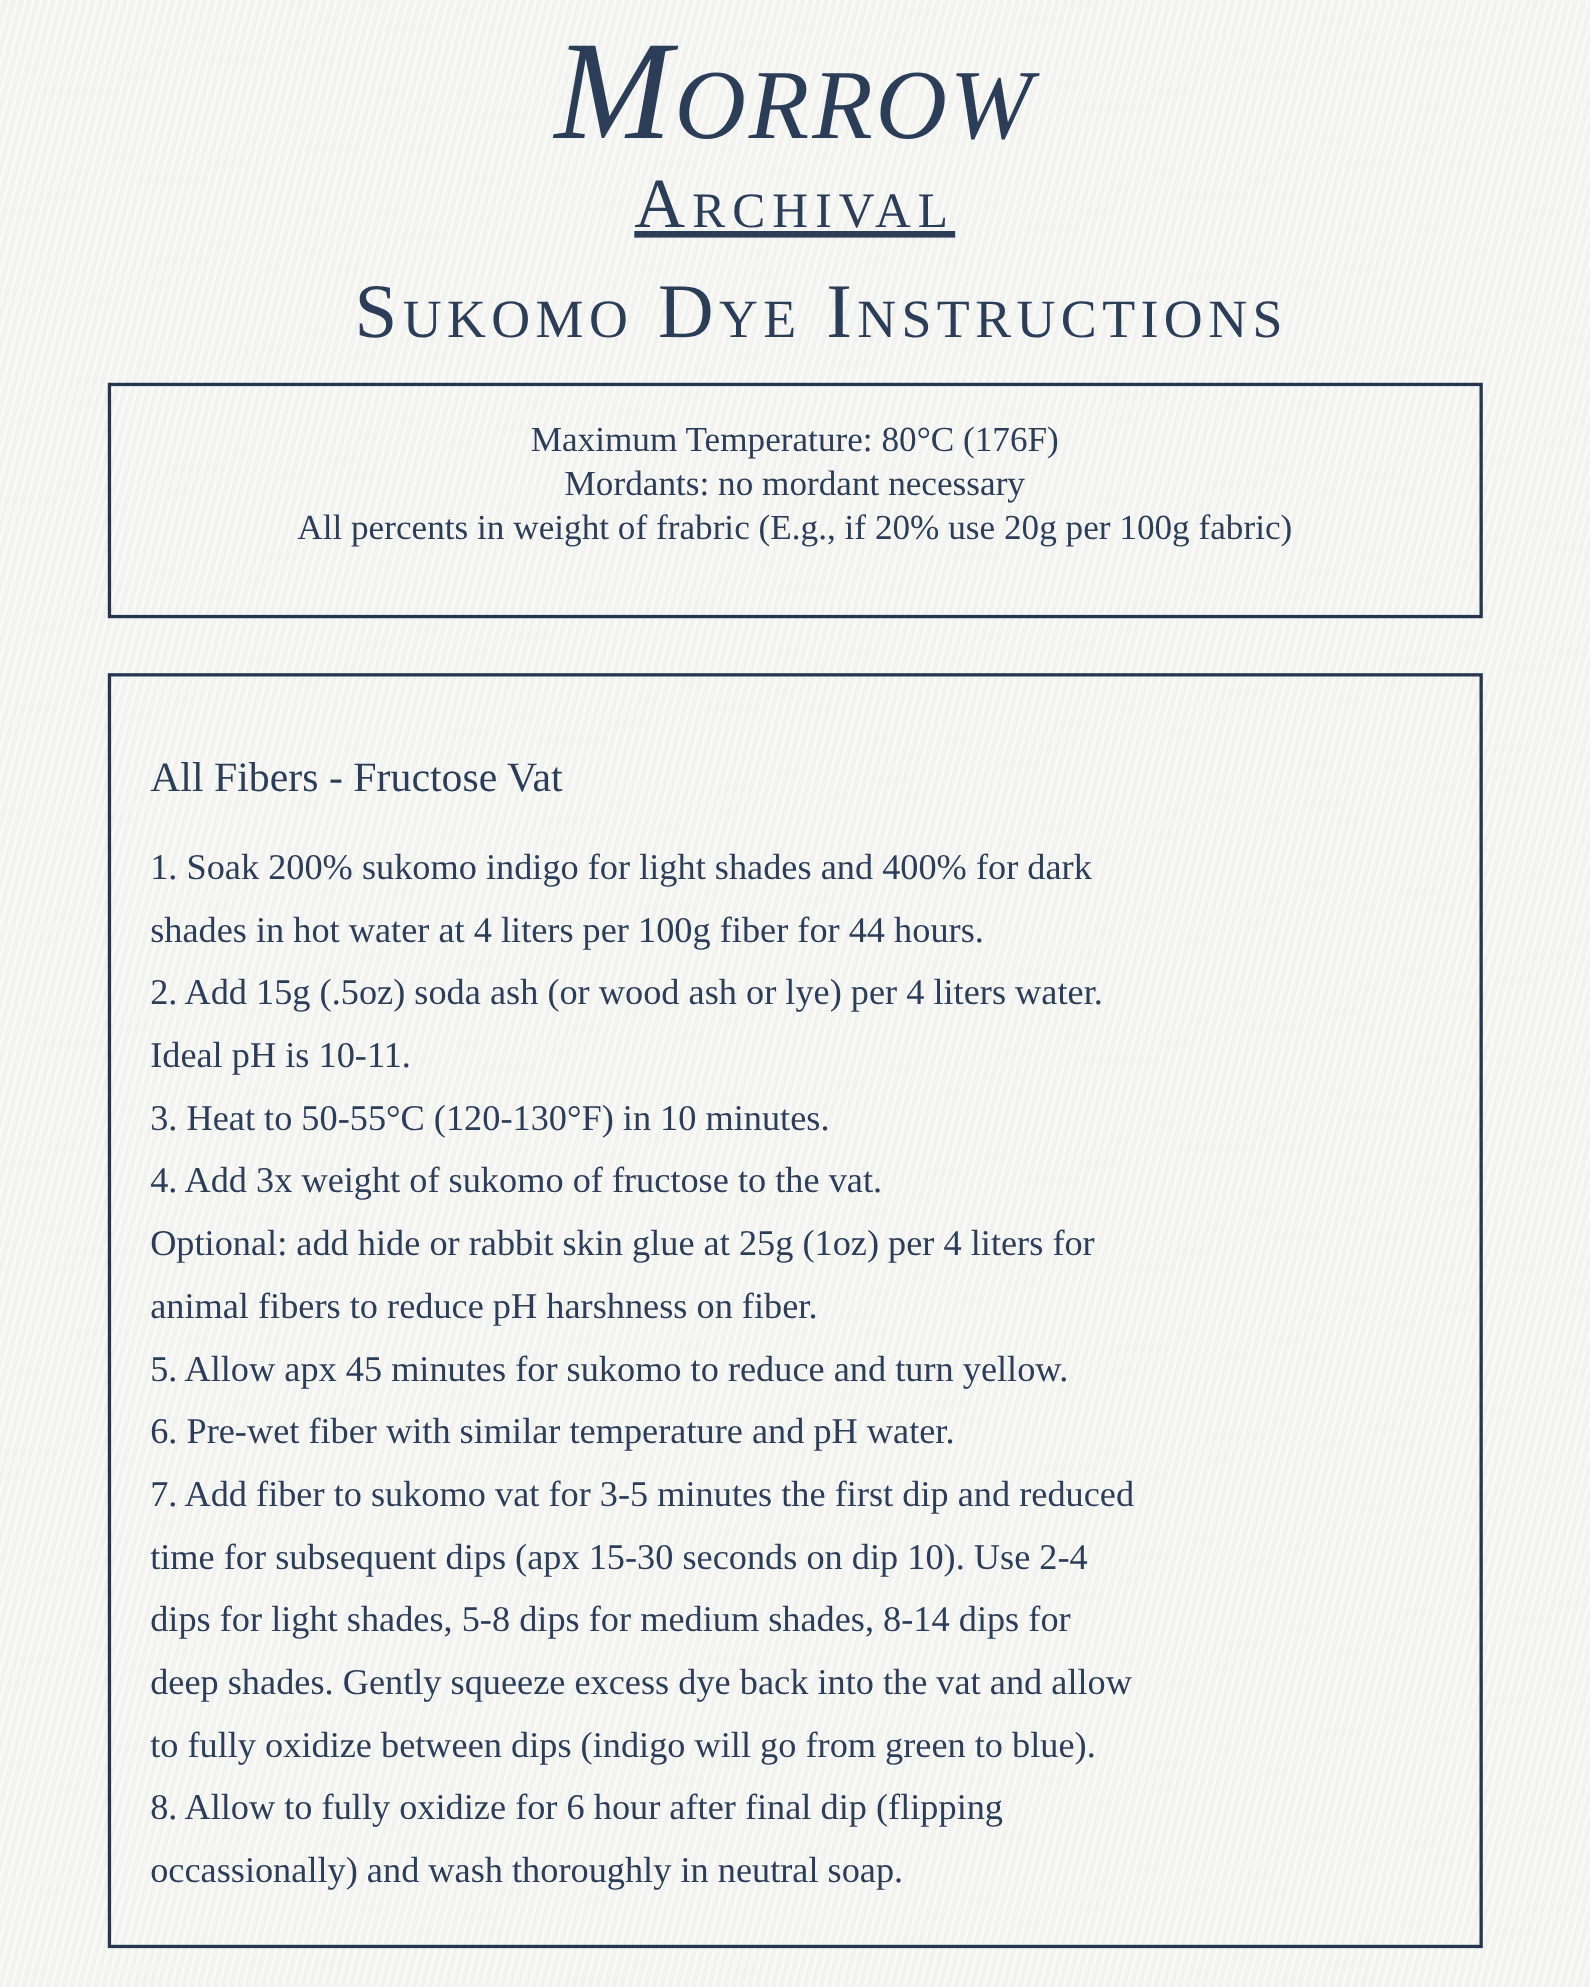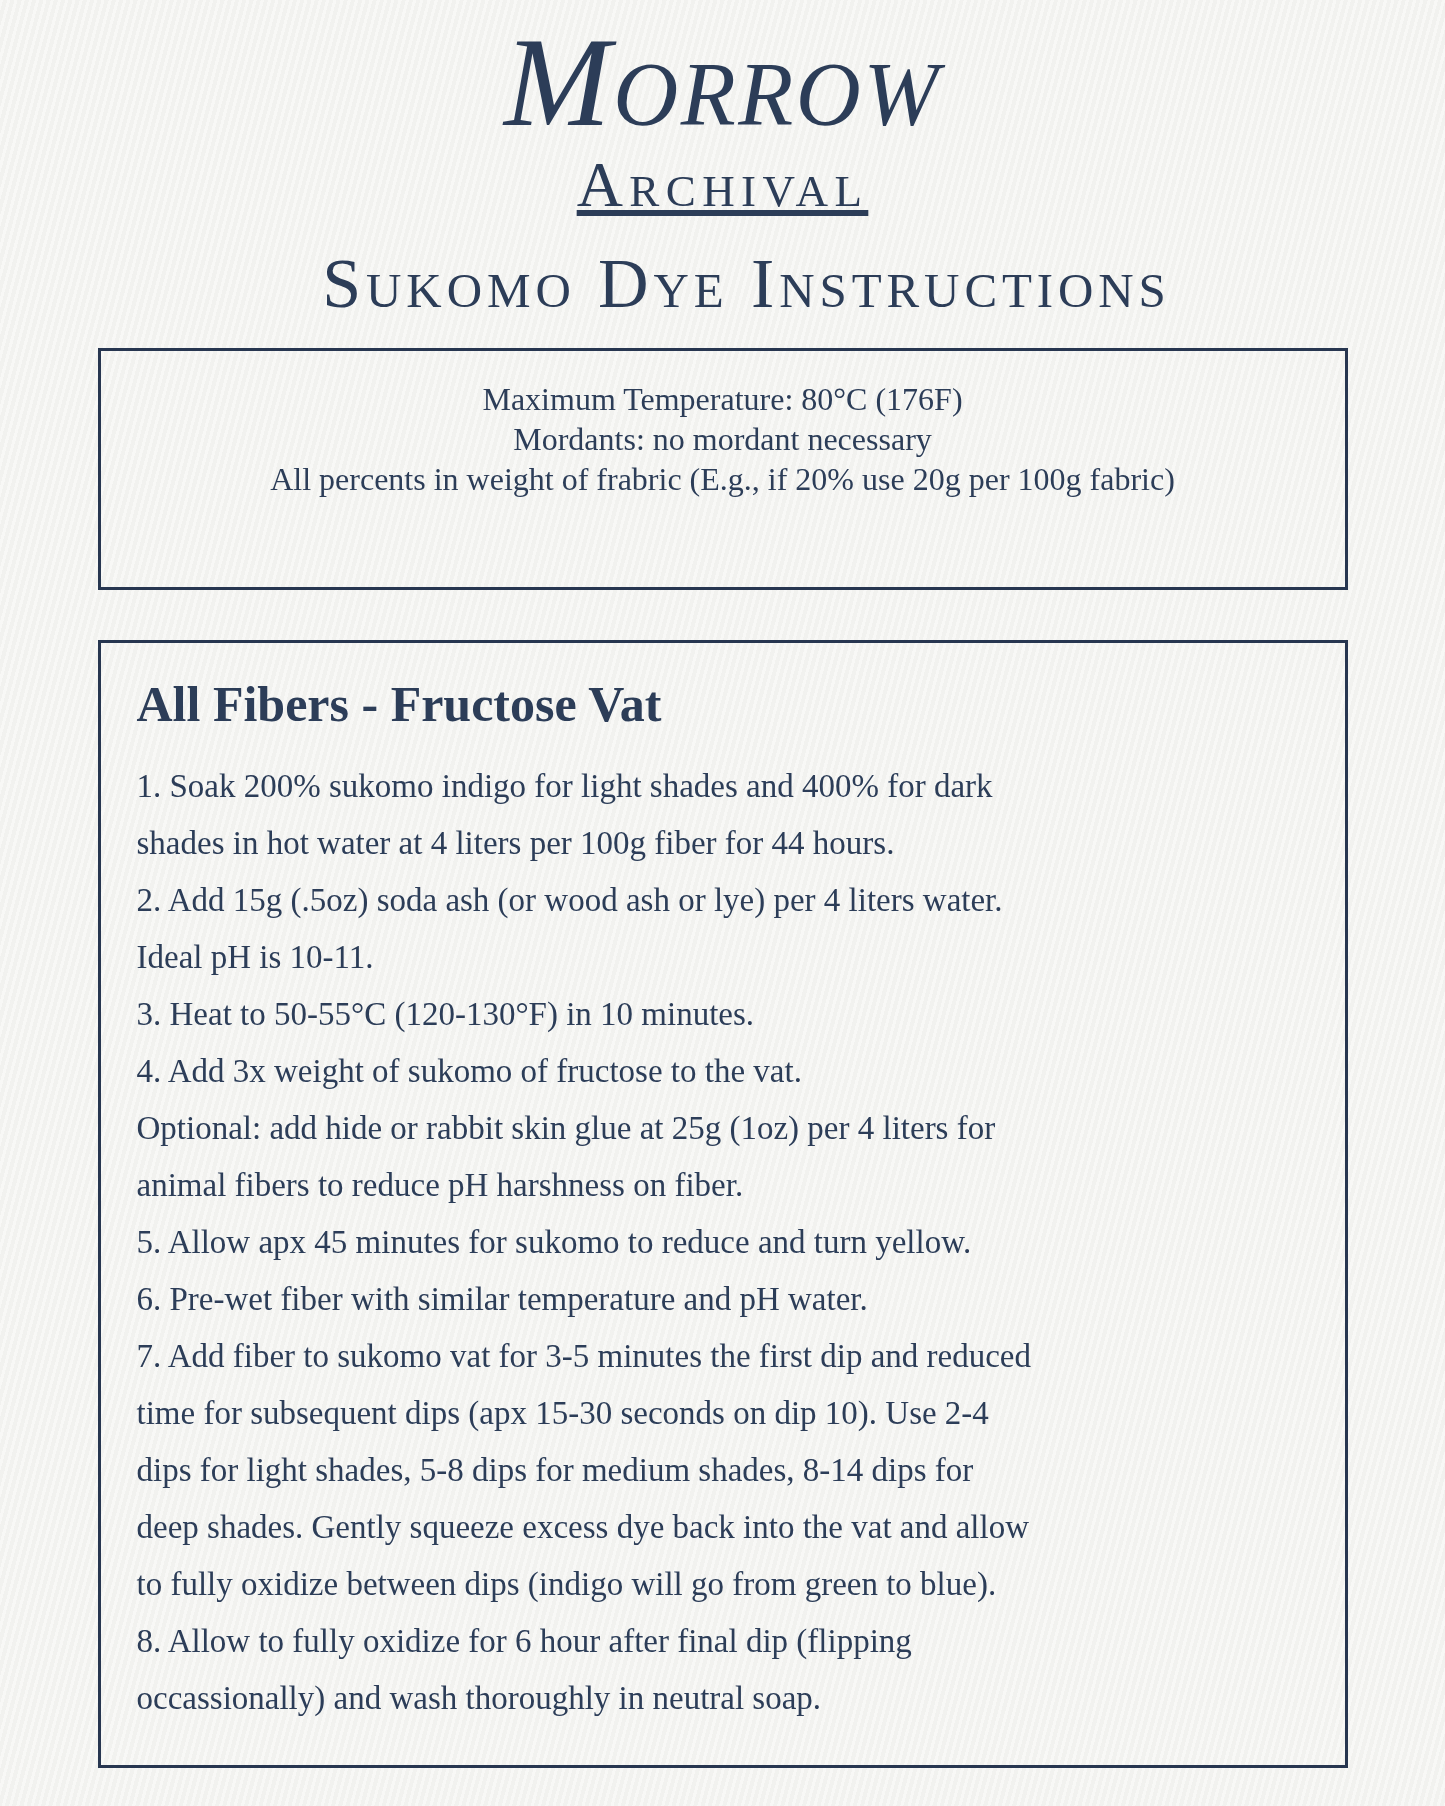--- a/index.html
+++ b/index.html
@@ -43,38 +43,39 @@
     margin-top:26px;
     font-variant:small-caps;
     letter-spacing:0.07em;
     font-weight:500;
     padding-left:48px;
   }
   .info-box{
     width:1250px;
     margin:26px auto 0 auto;
     border:3px solid var(--border);
-    padding:28px 16px 88px 16px;
+    padding:28px 16px 60px 16px;
     text-align:center;
   }
   .info-line{
     font-size:32px;
     line-height:40px;
   }
   .instructions-box{
     width:1250px;
     margin:50px auto 0 auto;
     border:3px solid var(--border);
     padding:34px 24px 38px 36px;
   }
   .section-heading{
-    font-size:50px;
+    font-size:38px;
     line-height:55px;
     margin-bottom:26px;
-    font-weight:700;
+    font-weight:400;
+    margin-top:31px;
   }
   .step{
     font-size:33px;
     line-height:57px;
     white-space:pre-line;
   }
 </style>
 </head>
 <body>
 

